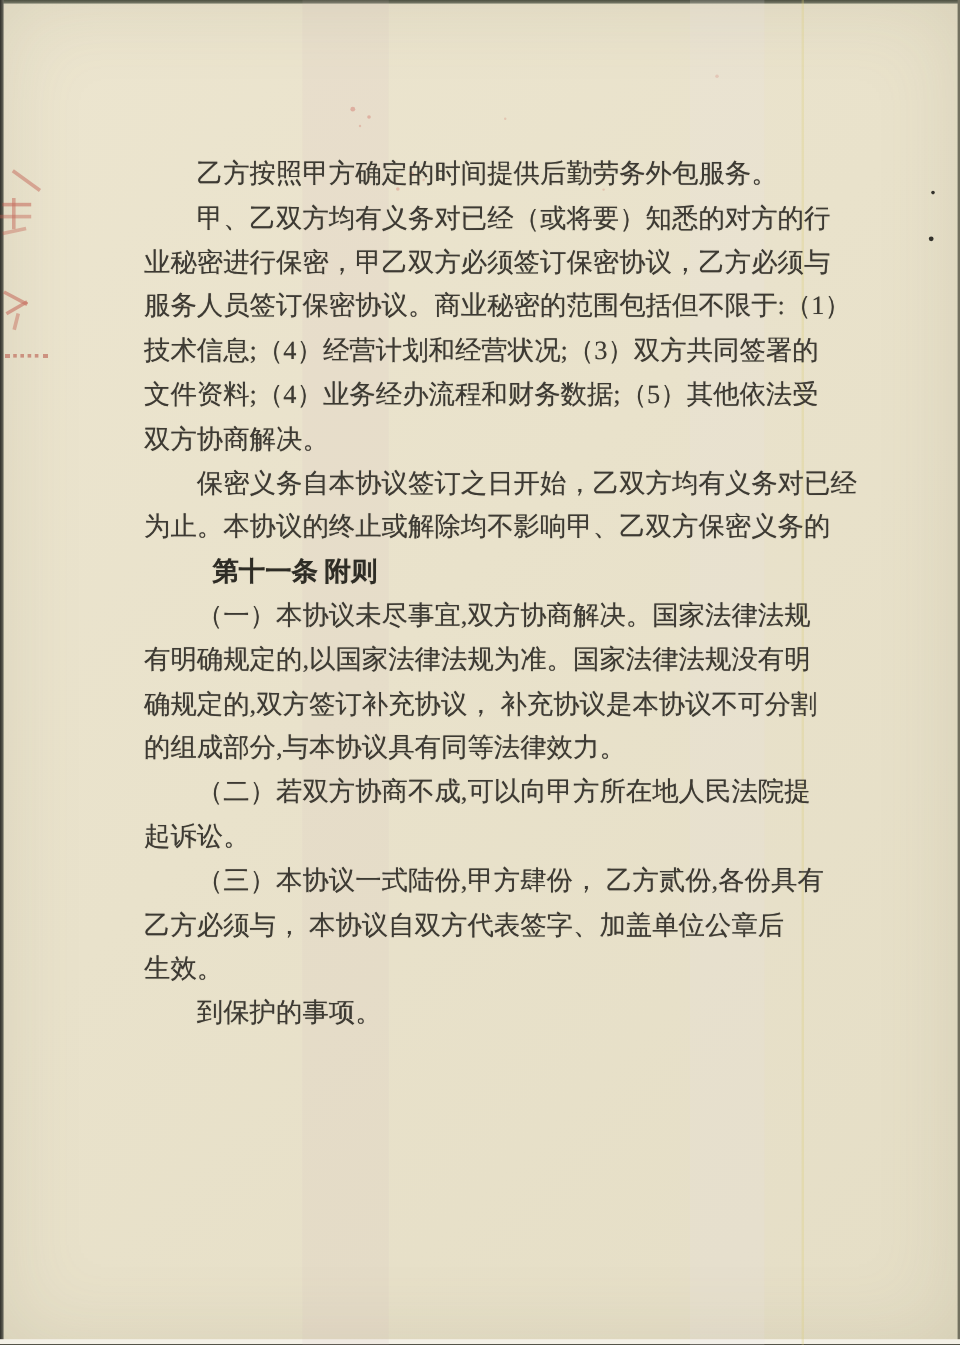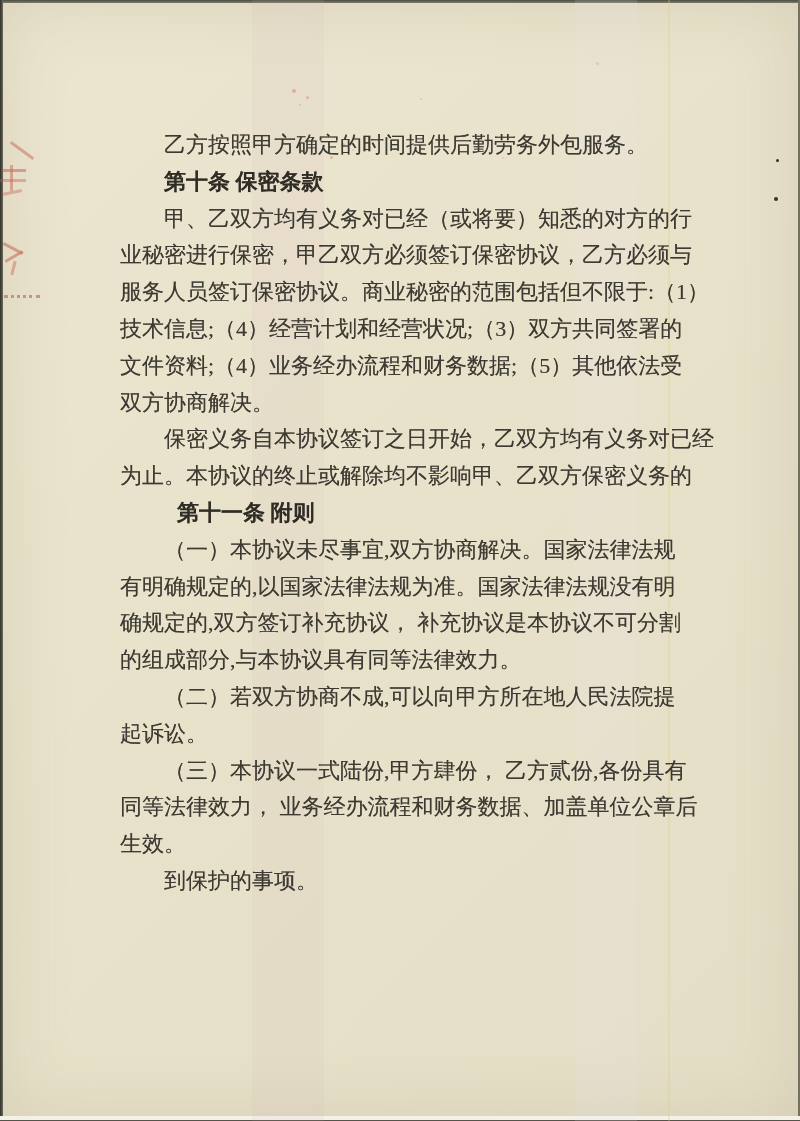--- a/index.html
+++ b/index.html
@@ -88,35 +88,34 @@
   <div class="speckle" style="left:487px;top:139px;width:3px;height:3px;opacity:.32;"></div>
   <div class="speckle" style="left:502px;top:157px;width:2px;height:2px;opacity:.28;"></div>
   <div class="speckle" style="left:420px;top:98px;width:2px;height:2px;opacity:.25;"></div>
   <div class="speckle" style="left:596px;top:62px;width:3px;height:3px;opacity:.22;"></div>
 
   <div class="inkdot" style="left:776px;top:159px;width:3px;height:3px;"></div>
   <div class="inkdot" style="left:774px;top:197px;width:4px;height:4px;"></div>
 
   <div class="text-block" id="text-block">
       <div class="line indent-para">乙方按照甲方确定的时间提供后勤劳务外包服务。</div>
-      <div class="line indent-para bold">第十条 保密条款</div>
       <div class="line indent-para">甲、乙双方均有义务对已经（或将要）知悉的对方的行</div>
       <div class="line">业秘密进行保密，甲乙双方必须签订保密协议，乙方必须与</div>
       <div class="line">服务人员签订保密协议。商业秘密的范围包括但不限于:（1）</div>
       <div class="line">技术信息;（4）经营计划和经营状况;（3）双方共同签署的</div>
       <div class="line">文件资料;（4）业务经办流程和财务数据;（5）其他依法受</div>
       <div class="line">双方协商解决。</div>
       <div class="line indent-para">保密义务自本协议签订之日开始，乙双方均有义务对已经</div>
       <div class="line">为止。本协议的终止或解除均不影响甲、乙双方保密义务的</div>
       <div class="line indent-para-wide bold">第十一条 附则</div>
       <div class="line indent-para">（一）本协议未尽事宜,双方协商解决。国家法律法规</div>
       <div class="line">有明确规定的,以国家法律法规为准。国家法律法规没有明</div>
       <div class="line">确规定的,双方签订补充协议， 补充协议是本协议不可分割</div>
       <div class="line">的组成部分,与本协议具有同等法律效力。</div>
       <div class="line indent-para">（二）若双方协商不成,可以向甲方所在地人民法院提</div>
       <div class="line">起诉讼。</div>
       <div class="line indent-para">（三）本协议一式陆份,甲方肆份， 乙方贰份,各份具有</div>
-      <div class="line">同等法律效力， 业务经办流程和财务数据、加盖单位公章后</div>
+      <div class="line">乙方必须与， 本协议自双方代表签字、加盖单位公章后</div>
       <div class="line">生效。</div>
       <div class="line indent-para">到保护的事项。</div>
     </div>
 
 </div>
 
 </body></html>

